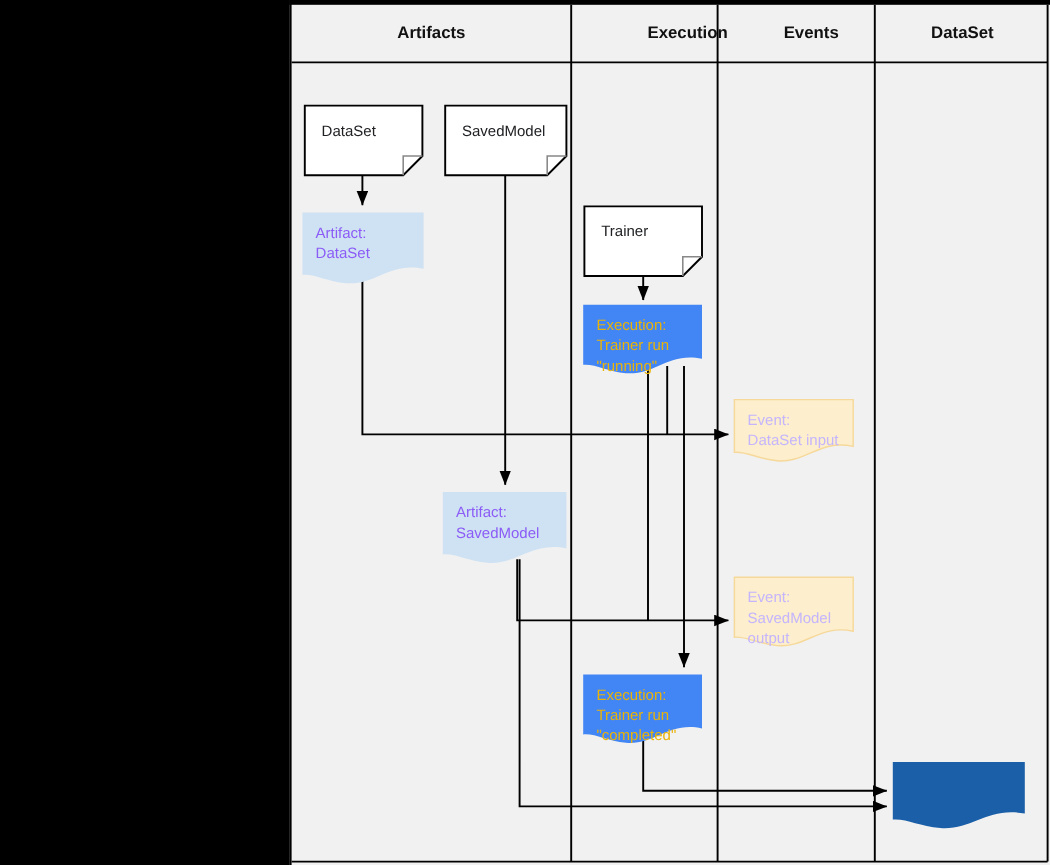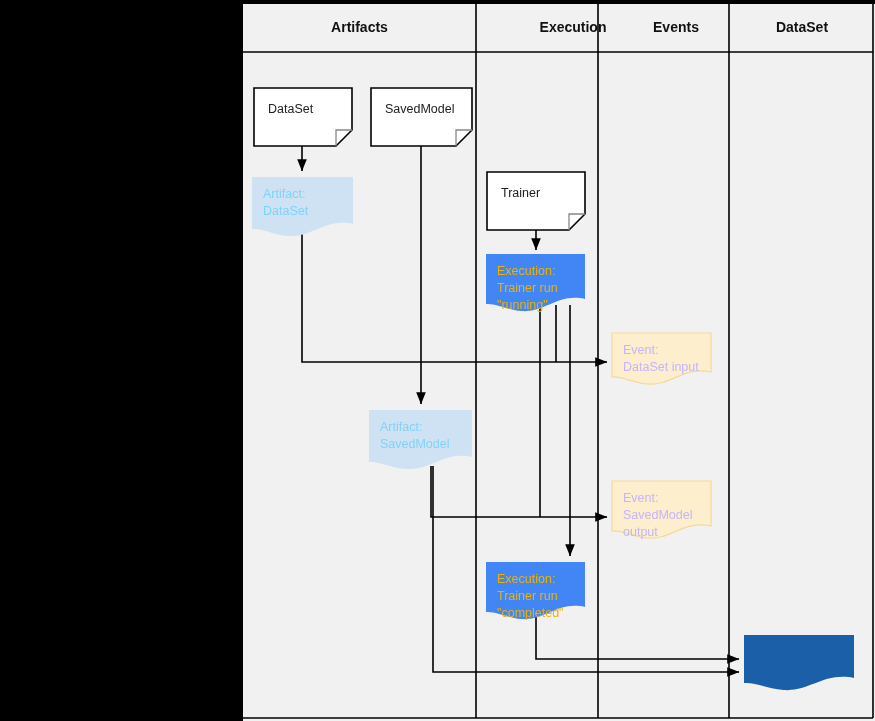--- a/index.html
+++ b/index.html
@@ -7,21 +7,21 @@
   #stage{position:relative;width:875px;height:721px;overflow:hidden;background:#000;}
   #board{position:absolute;left:241px;top:0;width:634px;height:721px;background:#f1f1f1;
          border-left:2px solid #000;border-top:4px solid #000;box-sizing:border-box;}
   #svglayer{position:absolute;left:0;top:0;width:875px;height:721px;}
   .lane-title{position:absolute;font-size:14px;font-weight:bold;color:#111;
               text-align:center;white-space:nowrap;}
   .node{position:absolute;box-sizing:border-box;}
   .node .txt{position:absolute;left:11px;top:9px;right:6px;font-size:12.5px;line-height:17px;
              white-space:pre-line;}
   .doc .txt{left:14px;top:13px;color:#202124;}
-  .art .txt{color:#7dd3fc;}
+  .art .txt{color:#8b5cf6;}
   .evt .txt{color:#c4b5fd;}
   .exec .txt{color:#eab308;}
   .ctx .txt{color:#ffffff;}
 </style>
 </head>
 <body>
 
 <div id="stage">
   <div id="board"></div>
 

